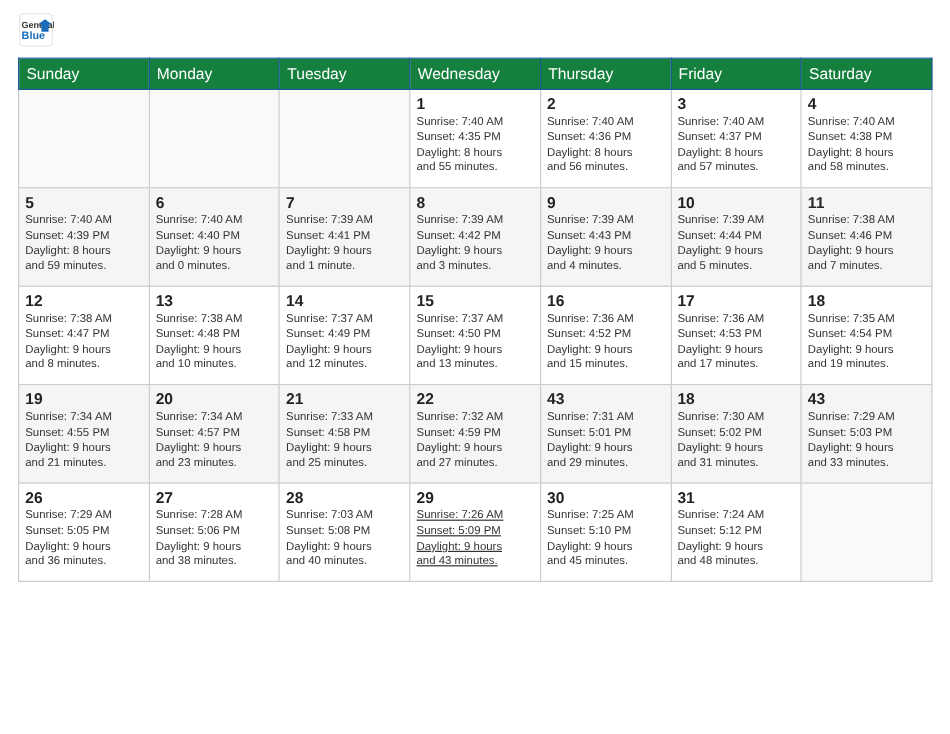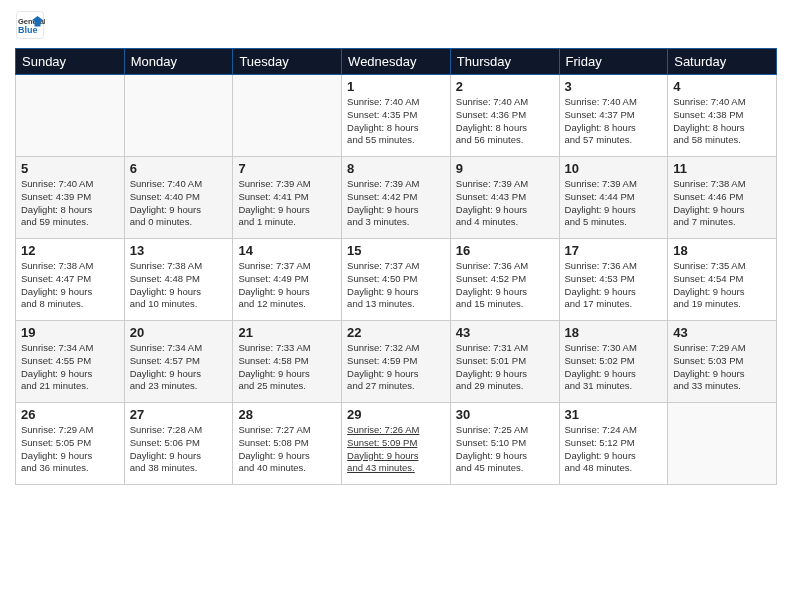--- a/index.html
+++ b/index.html
@@ -40,21 +40,21 @@
     .subtitle {
       font-size: 14px;
       color: #555;
     }
     table {
       width: 100%;
       border-collapse: collapse;
       table-layout: fixed;
     }
     thead th {
-      background: #0f172a;
+      background: #15803d;
       color: #fff;
       text-align: left;
       padding: 5px 6px;
       font-size: 13px;
       font-weight: normal;
       border: 1px solid #1a5a9a;
     }
     tbody td {
       border: 1px solid #ccc;
       vertical-align: top;
@@ -312,21 +312,21 @@
           </td>
           <td>
             <div class="day-num">27</div>
             <div class="day-info" style="white-space: pre-line;">Sunrise: 7:28 AM
 Sunset: 5:06 PM
 Daylight: 9 hours
 and 38 minutes.</div>
           </td>
           <td>
             <div class="day-num">28</div>
-            <div class="day-info" style="white-space: pre-line;">Sunrise: 7:27 AM
+            <div class="day-info" style="white-space: pre-line;">Sunrise: 7:03 AM
 Sunset: 5:08 PM
 Daylight: 9 hours
 and 40 minutes.</div>
           </td>
           <td>
             <div class="day-num">29</div>
             <div class="day-info" style="white-space: pre-line; text-decoration: underline;">Sunrise: 7:26 AM
 Sunset: 5:09 PM
 Daylight: 9 hours
 and 43 minutes.</div>

